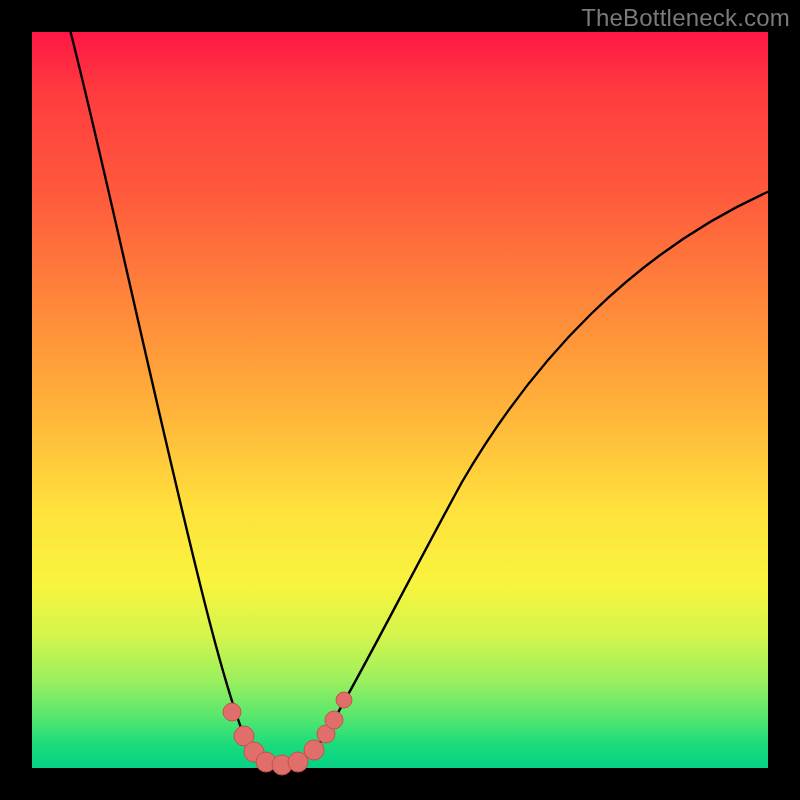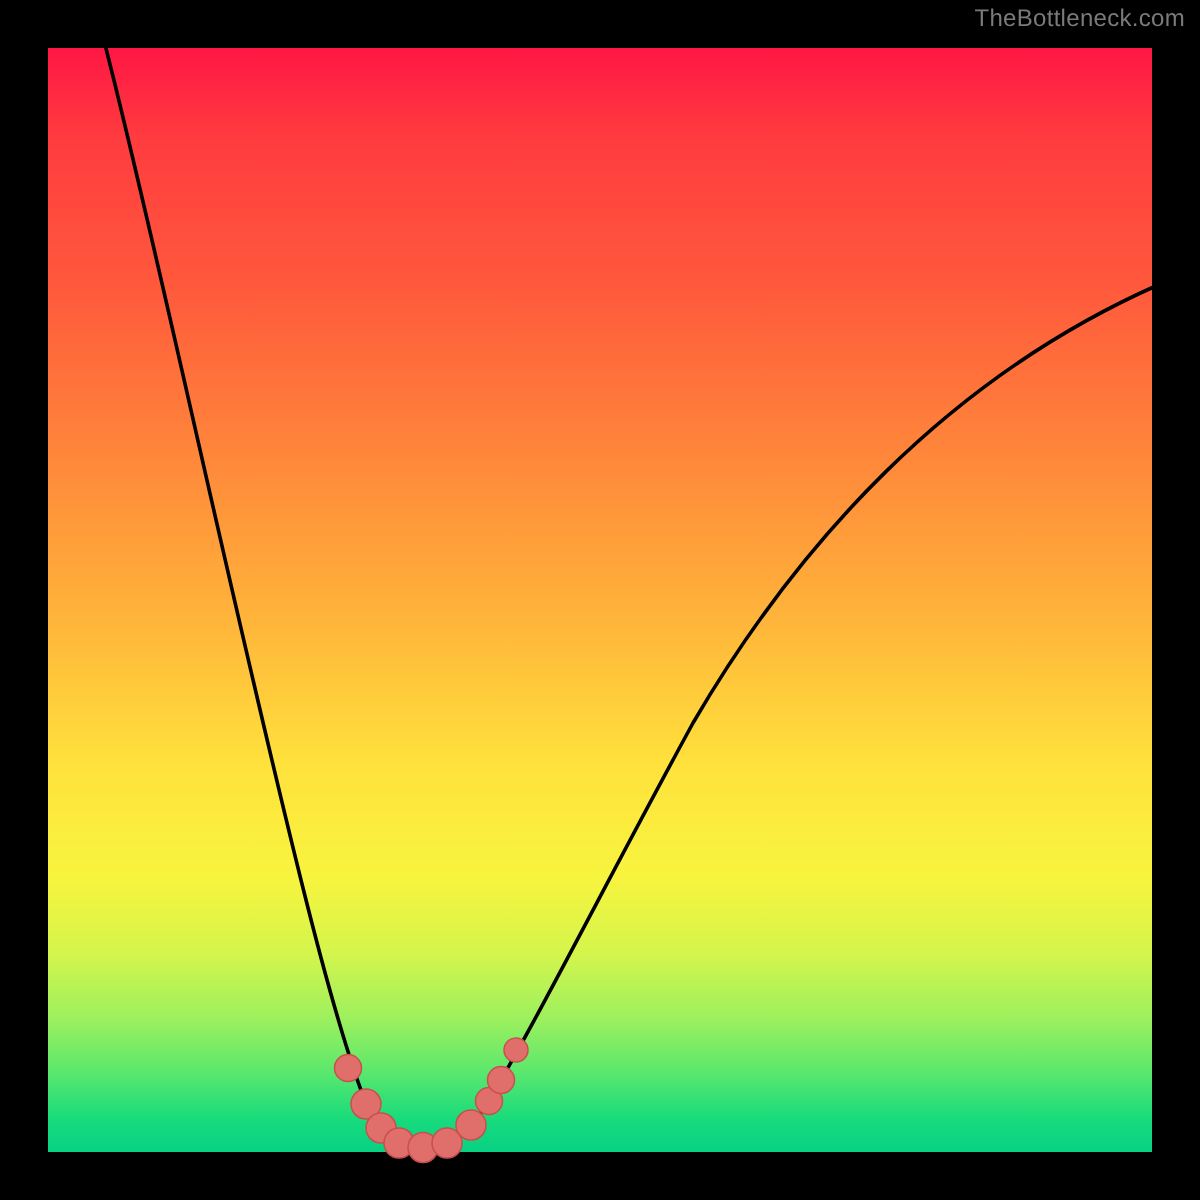--- a/index.html
+++ b/index.html
@@ -43,21 +43,21 @@
     position: absolute;
     top: 0; left: 0;
     width: 736px; height: 736px;
     overflow: visible;
   }
   .watermark {
     position: absolute;
     top: 4px;
     right: 10px;
     color: #7a7a7a;
-    font-size: 16px;
+    font-size: 24px;
     letter-spacing: 0.2px;
     font-weight: 400;
   }
 </style>
 </head>
 <body>
 
 <div class="frame">
 
   <div class="plot">

